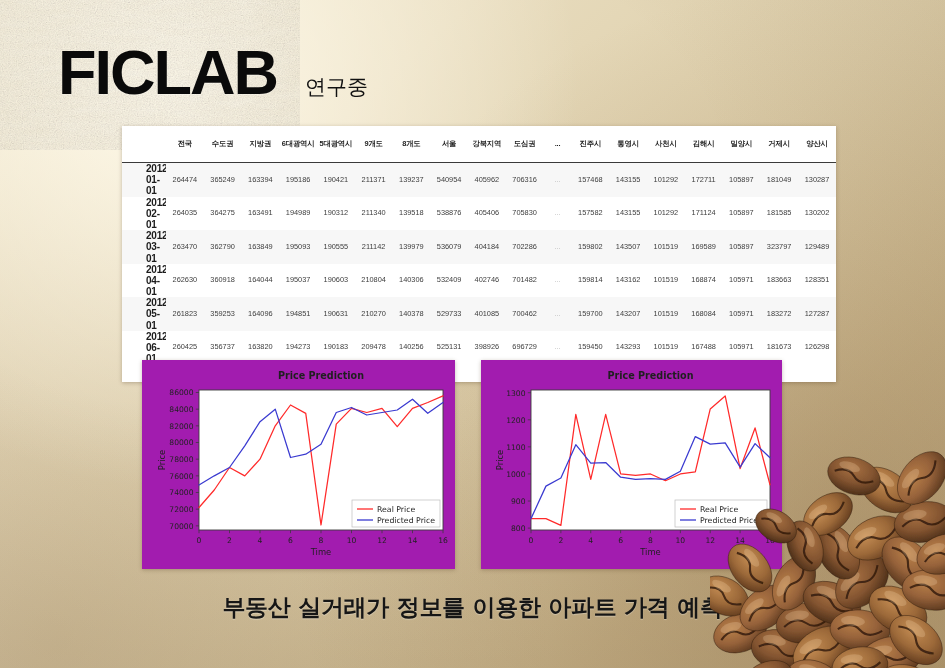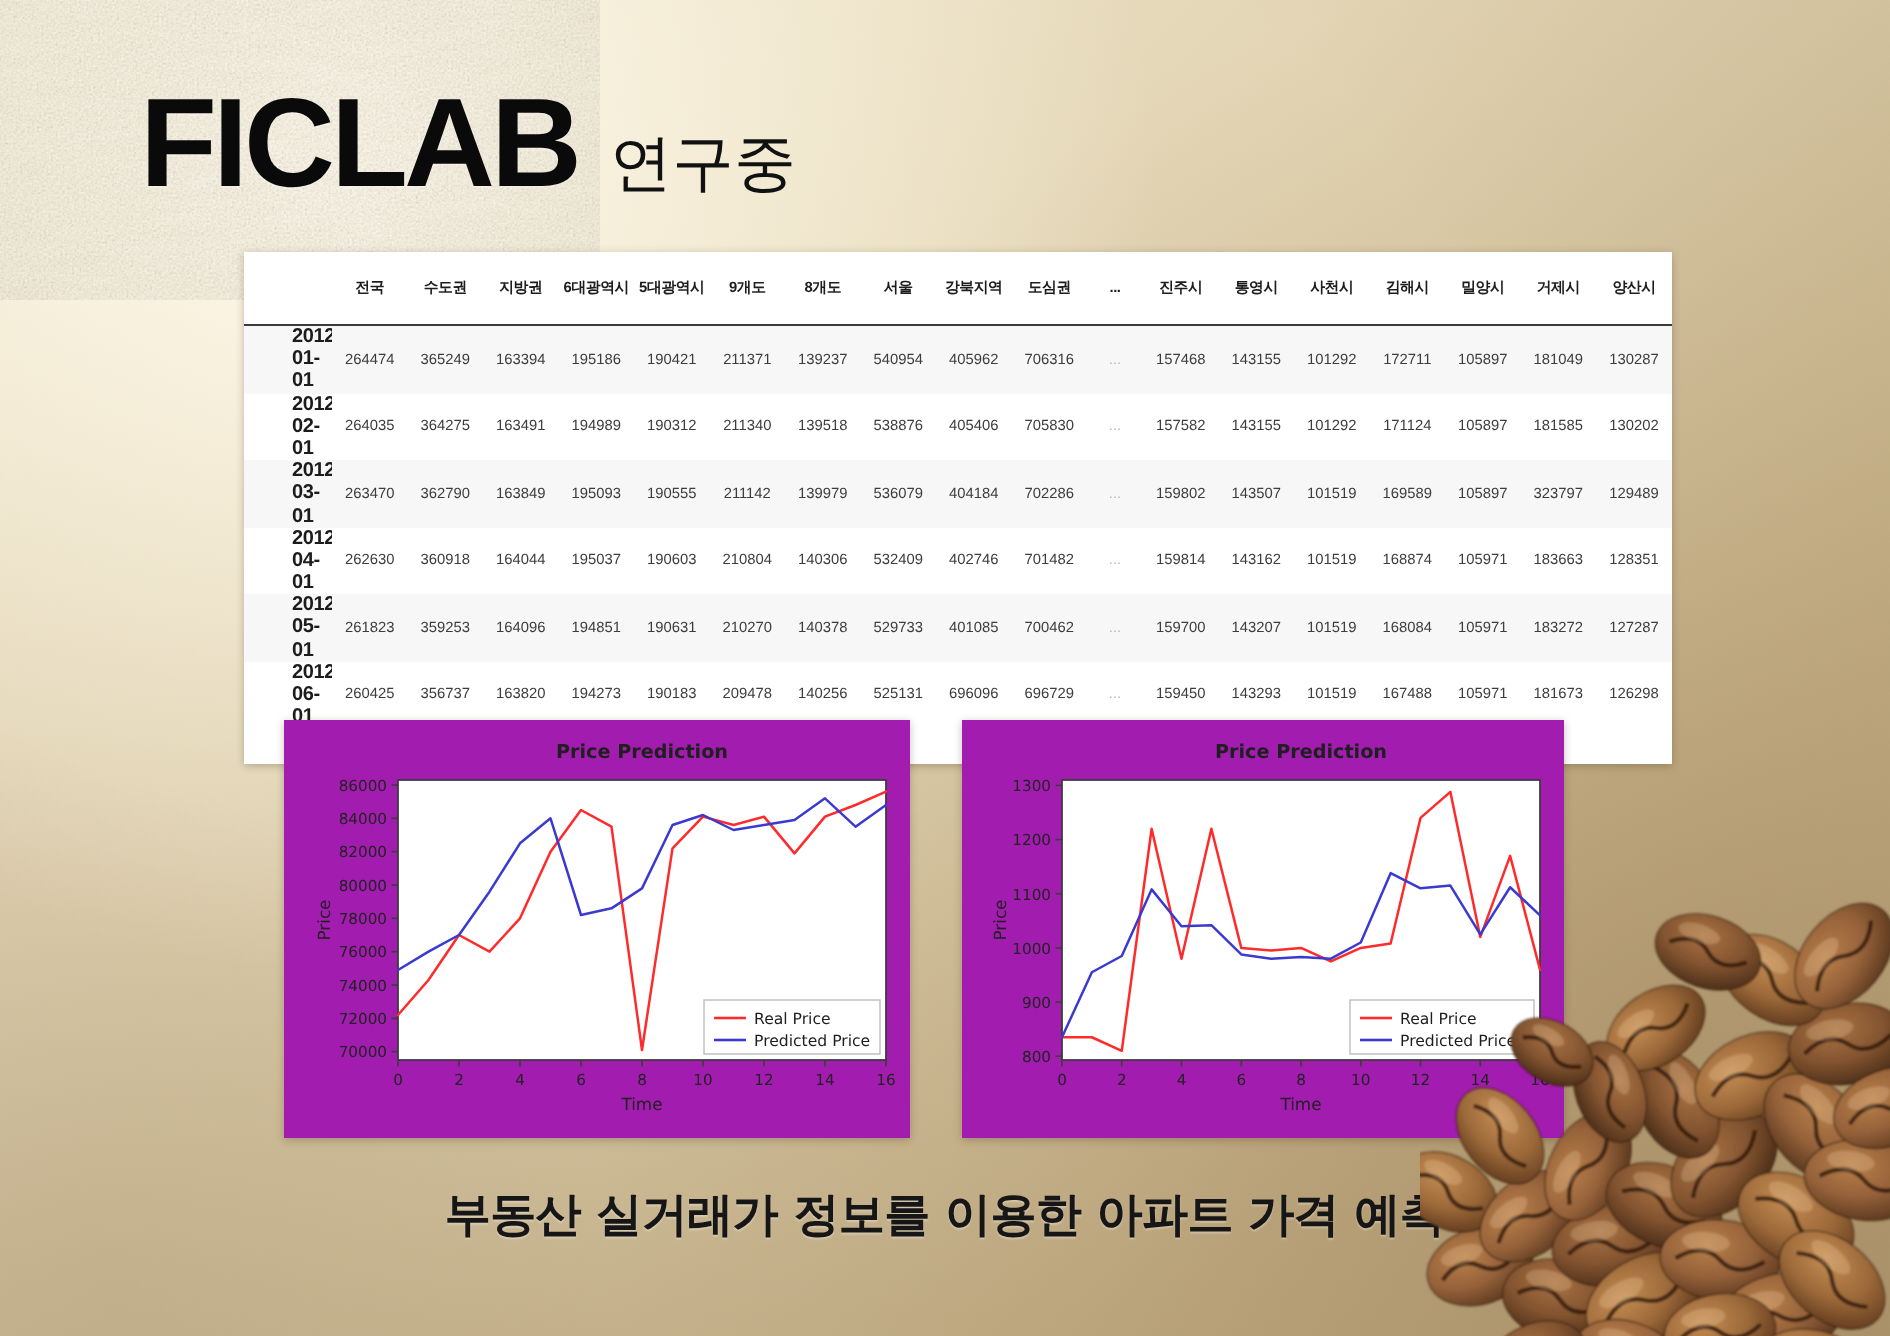--- a/index.html
+++ b/index.html
@@ -15,29 +15,29 @@
       radial-gradient(circle at 88% 78%, rgba(150,118,78,.40) 0%, rgba(150,118,78,0) 55%),
       radial-gradient(circle at 6% 96%, rgba(176,150,110,.35) 0%, rgba(176,150,110,0) 45%),
       linear-gradient(138deg,#efe6cd 0%,#e8dcbe 28%,#ddceaa 55%,#d2bf95 78%,#c9b489 100%);
   }
   #bg-noise{position:absolute;inset:0;opacity:.40;mix-blend-mode:multiply;}
   #bg-noise2{position:absolute;inset:0;opacity:.30;mix-blend-mode:overlay;}
   #vignette{position:absolute;inset:0;
     background:radial-gradient(ellipse 120% 100% at 30% 25%, rgba(0,0,0,0) 38%, rgba(90,62,30,.20) 100%);}
 
   
-  #logo{position:absolute;left:70px;top:44px;display:flex;align-items:flex-end;gap:16px;}
+  #logo{position:absolute;left:58px;top:44px;display:flex;align-items:flex-end;gap:28px;}
   #logo .mark{
     font-family:"Liberation Sans","DejaVu Sans",sans-serif;
     font-weight:700;font-size:63px;line-height:.92;letter-spacing:-2px;color:#0a0a0a;
     text-shadow:0 1px 0 rgba(255,255,255,.25);
   }
   #logo .sub{
     font-family:"DejaVu Sans","Liberation Sans",sans-serif;
-    font-weight:400;font-size:31px;line-height:1;color:#111;padding-bottom:4px;letter-spacing:0px;
+    font-weight:400;font-size:21px;line-height:1;color:#111;padding-bottom:4px;letter-spacing:0px;
   }
 
   
   #table-panel{
     position:absolute;left:122px;top:126px;width:714px;height:256px;
     background:#ffffff;box-shadow:0 1px 4px rgba(70,50,25,.30);overflow:hidden;
   }
   table#df{border-collapse:collapse;width:100%;table-layout:fixed;
     font-family:"Liberation Sans","DejaVu Sans",sans-serif;}
   table#df th,table#df td{
@@ -253,21 +253,21 @@
         <tr>
           <td class="idx">2012-<br>06-01</td>
           <td>260425</td>
           <td>356737</td>
           <td>163820</td>
           <td>194273</td>
           <td>190183</td>
           <td>209478</td>
           <td>140256</td>
           <td>525131</td>
-          <td>696096</td>
+          <td>398926</td>
           <td>696729</td>
           <td style="color: rgb(184, 184, 184);">...</td>
           <td>159450</td>
           <td>143293</td>
           <td>101519</td>
           <td>167488</td>
           <td>105971</td>
           <td>181673</td>
           <td>126298</td>
         </tr>

